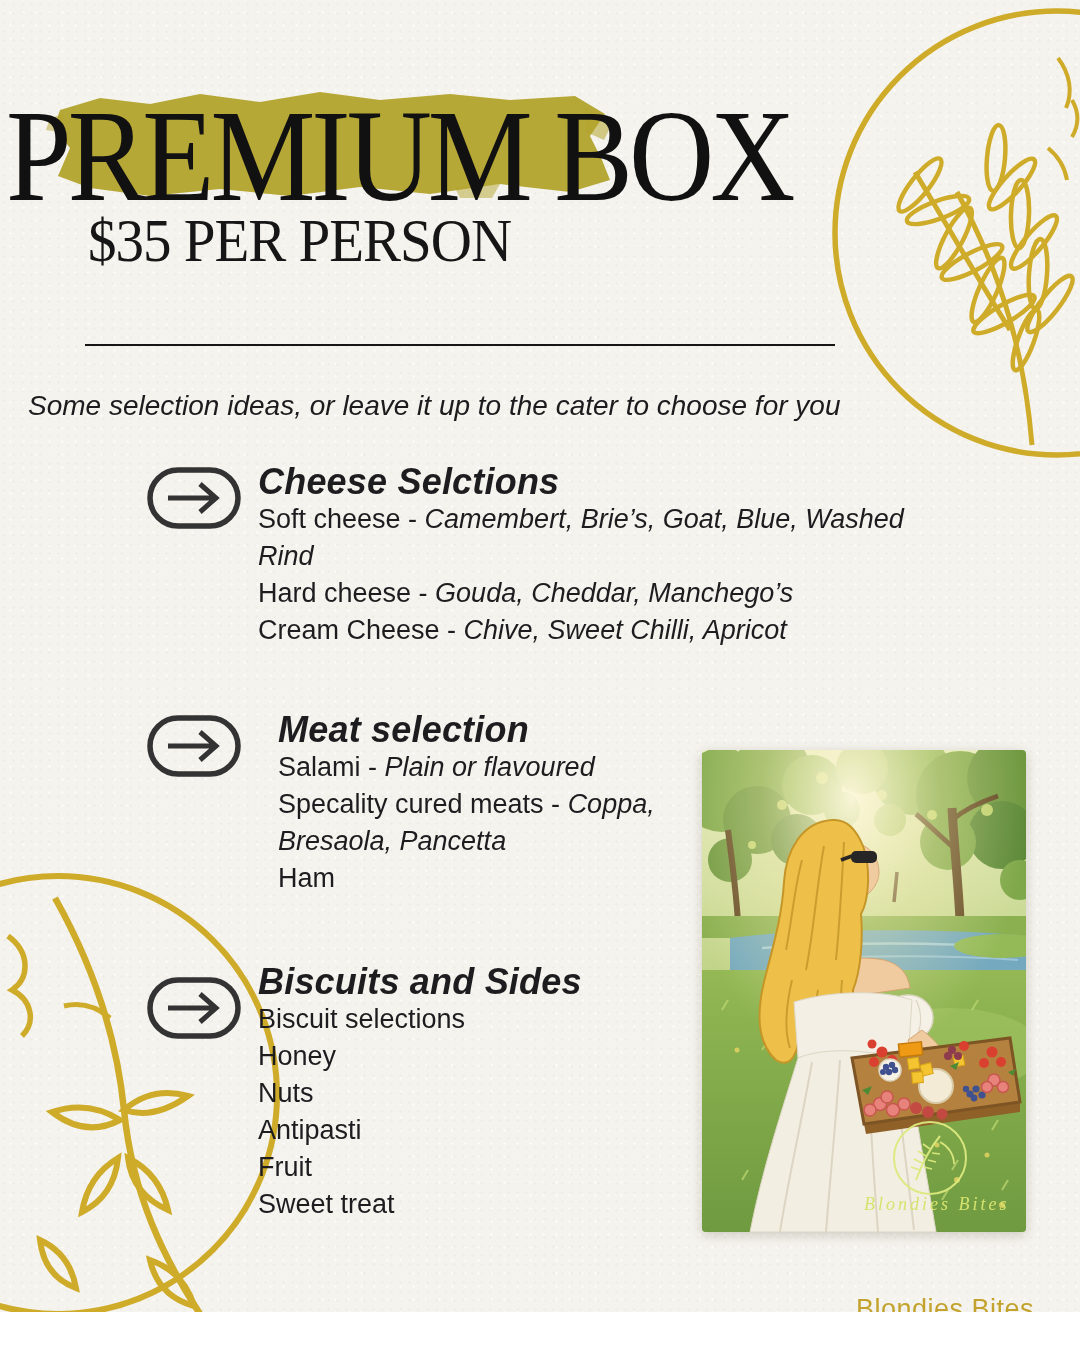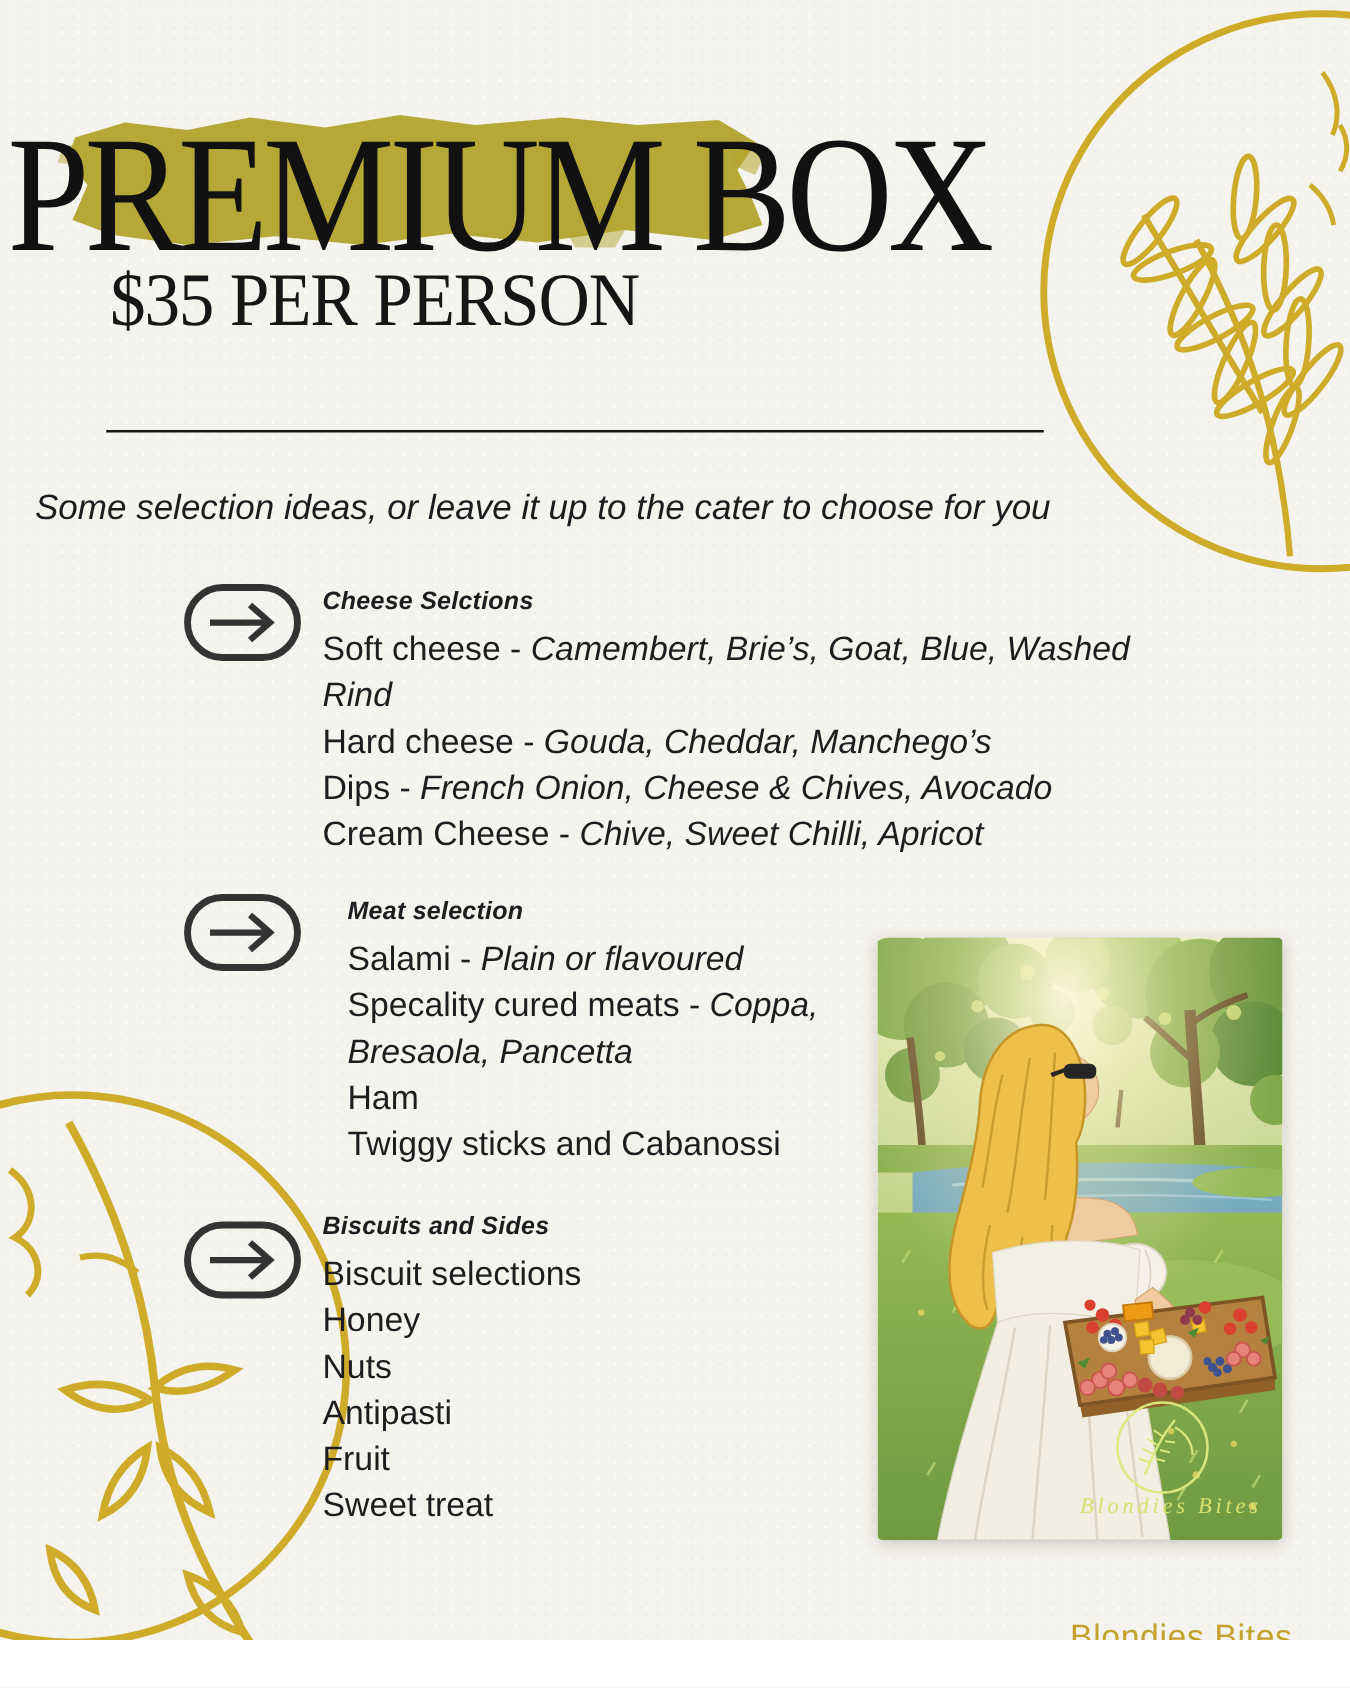--- a/index.html
+++ b/index.html
@@ -30,21 +30,21 @@
   .divider{position:absolute;left:85px;top:344px;width:750px;height:2px;background:#151515;z-index:3;}
   .intro{
     position:absolute;left:28px;top:390px;z-index:3;
     font-size:28px;font-style:italic;white-space:nowrap;color:#1c1c1e;
   }
   .arrow-icon{position:absolute;z-index:3;width:96px;height:64px;}
   .arrow-1{left:146px;top:466px;}
   .arrow-2{left:146px;top:714px;}
   .arrow-3{left:146px;top:976px;}
   .section{position:absolute;left:258px;z-index:3;font-size:27px;line-height:37px;}
-  .section .heading{font-size:20px;line-height:39px;font-weight:bold;font-style:italic;letter-spacing:0.2px;}
+  .section .heading{font-size:36px;line-height:39px;font-weight:bold;font-style:italic;letter-spacing:0.2px;}
   .sec-cheese{top:462px;width:700px;}
   .sec-meat{top:710px;width:418px;margin-left:20px;}
   .sec-biscuits{top:962px;width:430px;}
   .item .detail{font-style:italic;}
   .illustration{
     position:absolute;left:702px;top:750px;width:324px;height:482px;z-index:2;
     border-radius:4px;overflow:hidden;box-shadow:0 3px 12px rgba(60,50,20,0.22);
   }
   .brand{
     position:absolute;left:856px;top:1294px;z-index:3;
@@ -125,30 +125,28 @@
   </svg>
   <svg class="arrow-icon arrow-3" viewBox="0 0 96 64" fill="none">
     <rect x="4" y="4" width="88" height="56" rx="28" stroke="#333" stroke-width="5.5"></rect>
     <path d="M22,32 L68,32 M54,18 L70,32 L54,46" stroke="#333" stroke-width="5" fill="none"></path>
   </svg>
 
   <div class="section sec-cheese">
     <div class="heading">Cheese Selctions</div>
     <div class="item"><span>Soft cheese - </span><span class="detail">Camembert, Brie’s, Goat, Blue, Washed Rind</span></div>
     <div class="item"><span>Hard cheese - </span><span class="detail">Gouda, Cheddar, Manchego’s</span></div>
-    <div class="item"><span>Dips - </span><span class="detail">French Onion, Cheese &amp; Chives, Avocado</span></div>
     <div class="item"><span>Cream Cheese - </span><span class="detail">Chive, Sweet Chilli, Apricot</span></div>
   </div>
 
   <div class="section sec-meat">
     <div class="heading">Meat selection</div>
     <div class="item"><span>Salami - </span><span class="detail">Plain or flavoured</span></div>
     <div class="item"><span>Specality cured meats - </span><span class="detail">Coppa, Bresaola, Pancetta</span></div>
     <div class="item"><span>Ham</span><span class="detail"></span></div>
-    <div class="item"><span>Twiggy sticks and Cabanossi</span><span class="detail"></span></div>
   </div>
 
   <div class="section sec-biscuits">
     <div class="heading">Biscuits and Sides</div>
     <div class="item"><span>Biscuit selections</span></div>
     <div class="item"><span>Honey</span></div>
     <div class="item"><span>Nuts</span></div>
     <div class="item"><span>Antipasti</span></div>
     <div class="item"><span>Fruit</span></div>
     <div class="item"><span>Sweet treat</span></div>

